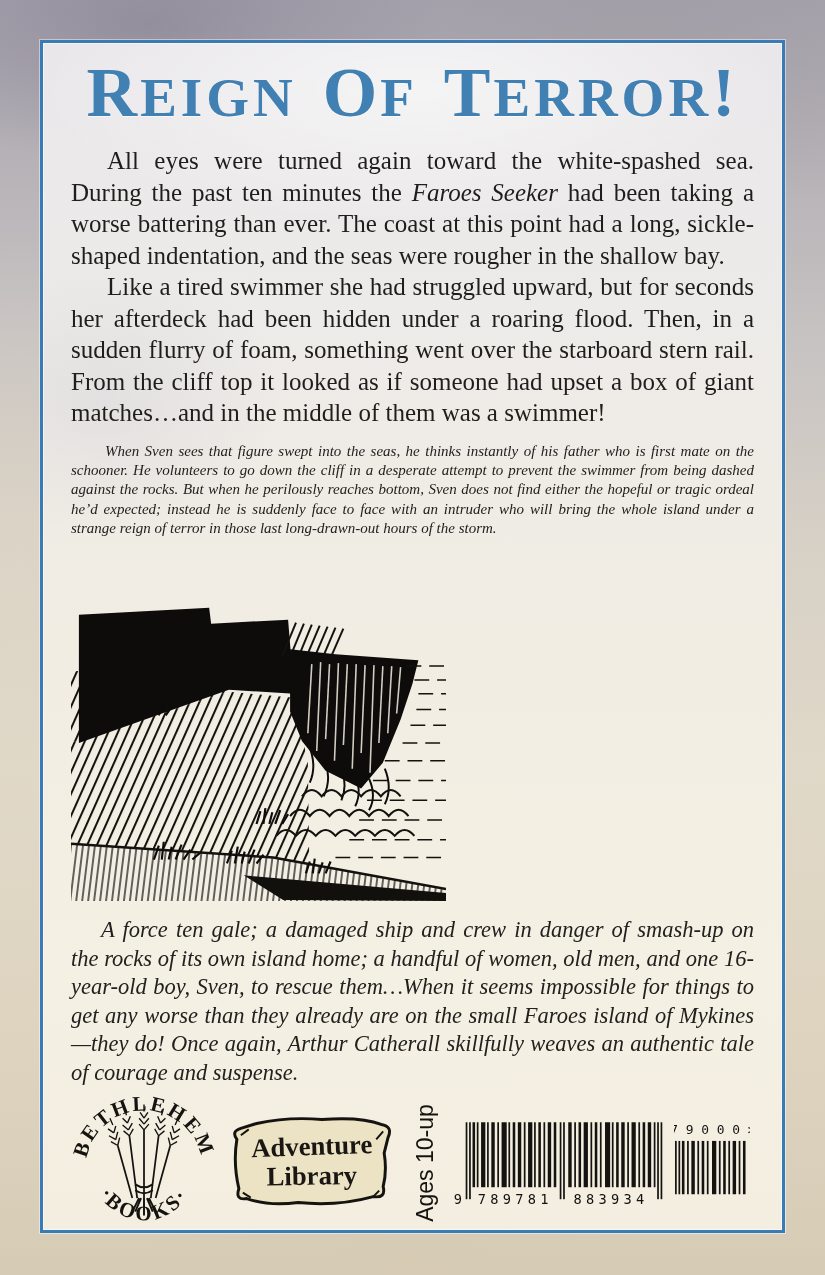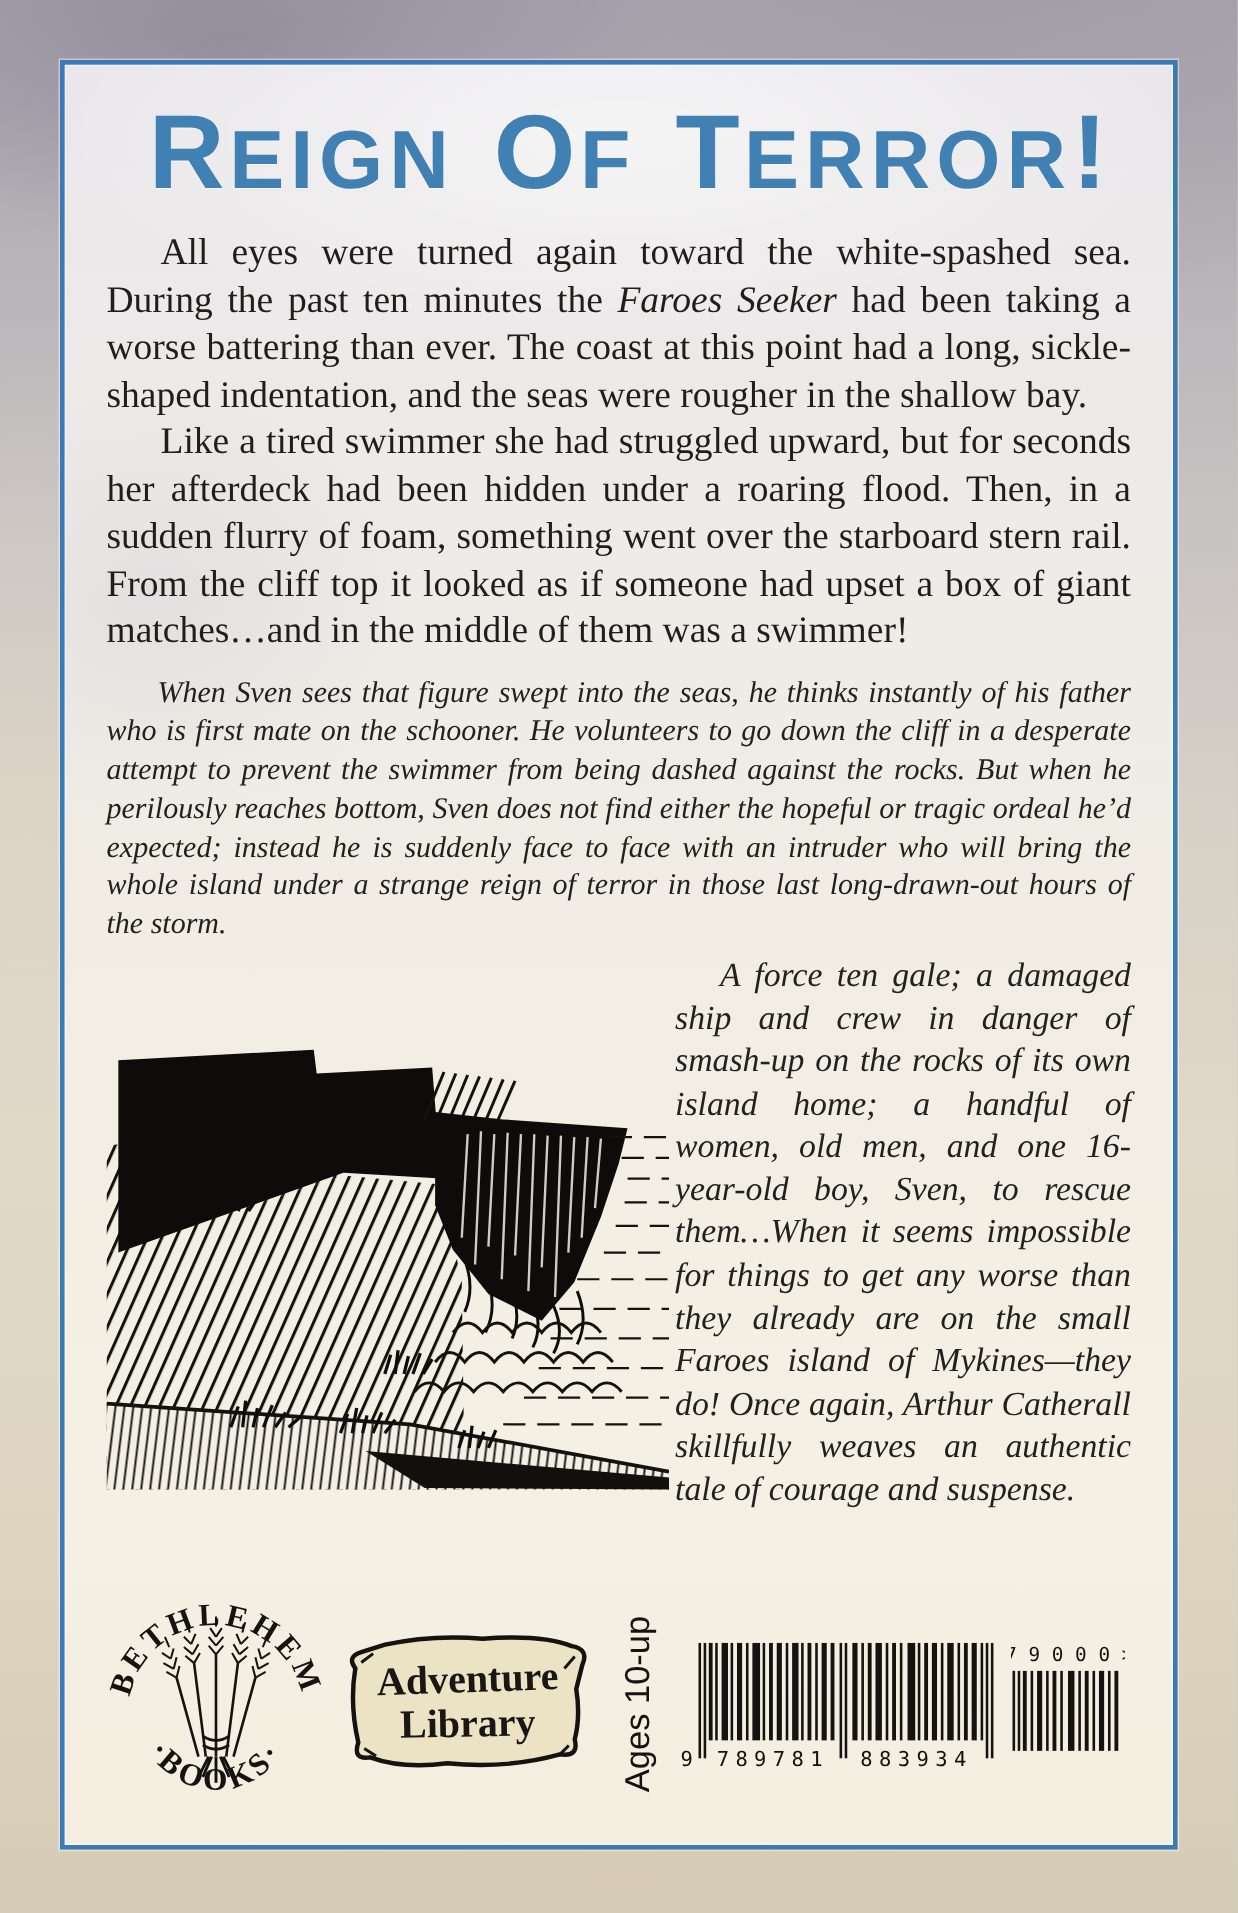--- a/index.html
+++ b/index.html
@@ -26,51 +26,51 @@
       radial-gradient(500px 180px at 50% 4%, rgba(255,255,255,.55), rgba(255,255,255,0) 75%),
       radial-gradient(260px 200px at 8% 30%, rgba(205,203,212,.35), rgba(205,203,212,0) 70%),
       linear-gradient(180deg,#e9e7ea 0%,#edebe9 22%,#f1ede3 50%,#f4f0e3 78%,#f3eee0 100%);
     box-sizing:border-box;
     padding:16px 28px 16px 28px;
     display:flex;flex-direction:column;
   }
   
   .title{
     margin:0 0 6px 0;
-    text-align:right;
-    font-family:Liberation Sans, sans-serif;
+    text-align:center;
+    font-family:Liberation Serif, serif;
     font-weight:bold;
     color:#4180b3;
     letter-spacing:3px;
-    line-height:84px;height:88px;
+    line-height:68px;height:88px;
     text-shadow:0 1px 0 rgba(255,255,255,.6);
     white-space:nowrap;
     transform:scaleX(1.0);
   }
   .title .word{display:inline-block;margin:0 13px;}
   .title .big{font-size:70px;}
   .title .sm{font-size:55px;letter-spacing:4px;}
   
   .body-text{
     margin:0;
     font-size:25px;line-height:1.26;
     color:#201e1c;
     text-align:justify;
     text-indent:36px;
   }
   .teaser{
     margin:13px 0 0 0;
-    font-size:20px;line-height:1.29;
+    font-size:15px;line-height:1.29;
     font-style:italic;
     color:#23211f;
     text-align:justify;
     text-indent:34px;
   }
   
-  .columns{margin-top:6px;display:flex;gap:4px;}
+  .columns{margin-top:6px;display:flex;gap:14px;flex-direction:column;}
   .illo-wrap{width:375px;flex:0 0 auto;padding-top:50px;}
   .illo-wrap svg{display:block;width:375px;height:308px;}
   .blurb{
     margin:0;flex:1 1 auto;
     font-size:22.5px;line-height:1.27;
     font-style:italic;color:#23211f;
     text-align:justify;text-indent:30px;
   }
   
   .footer{

